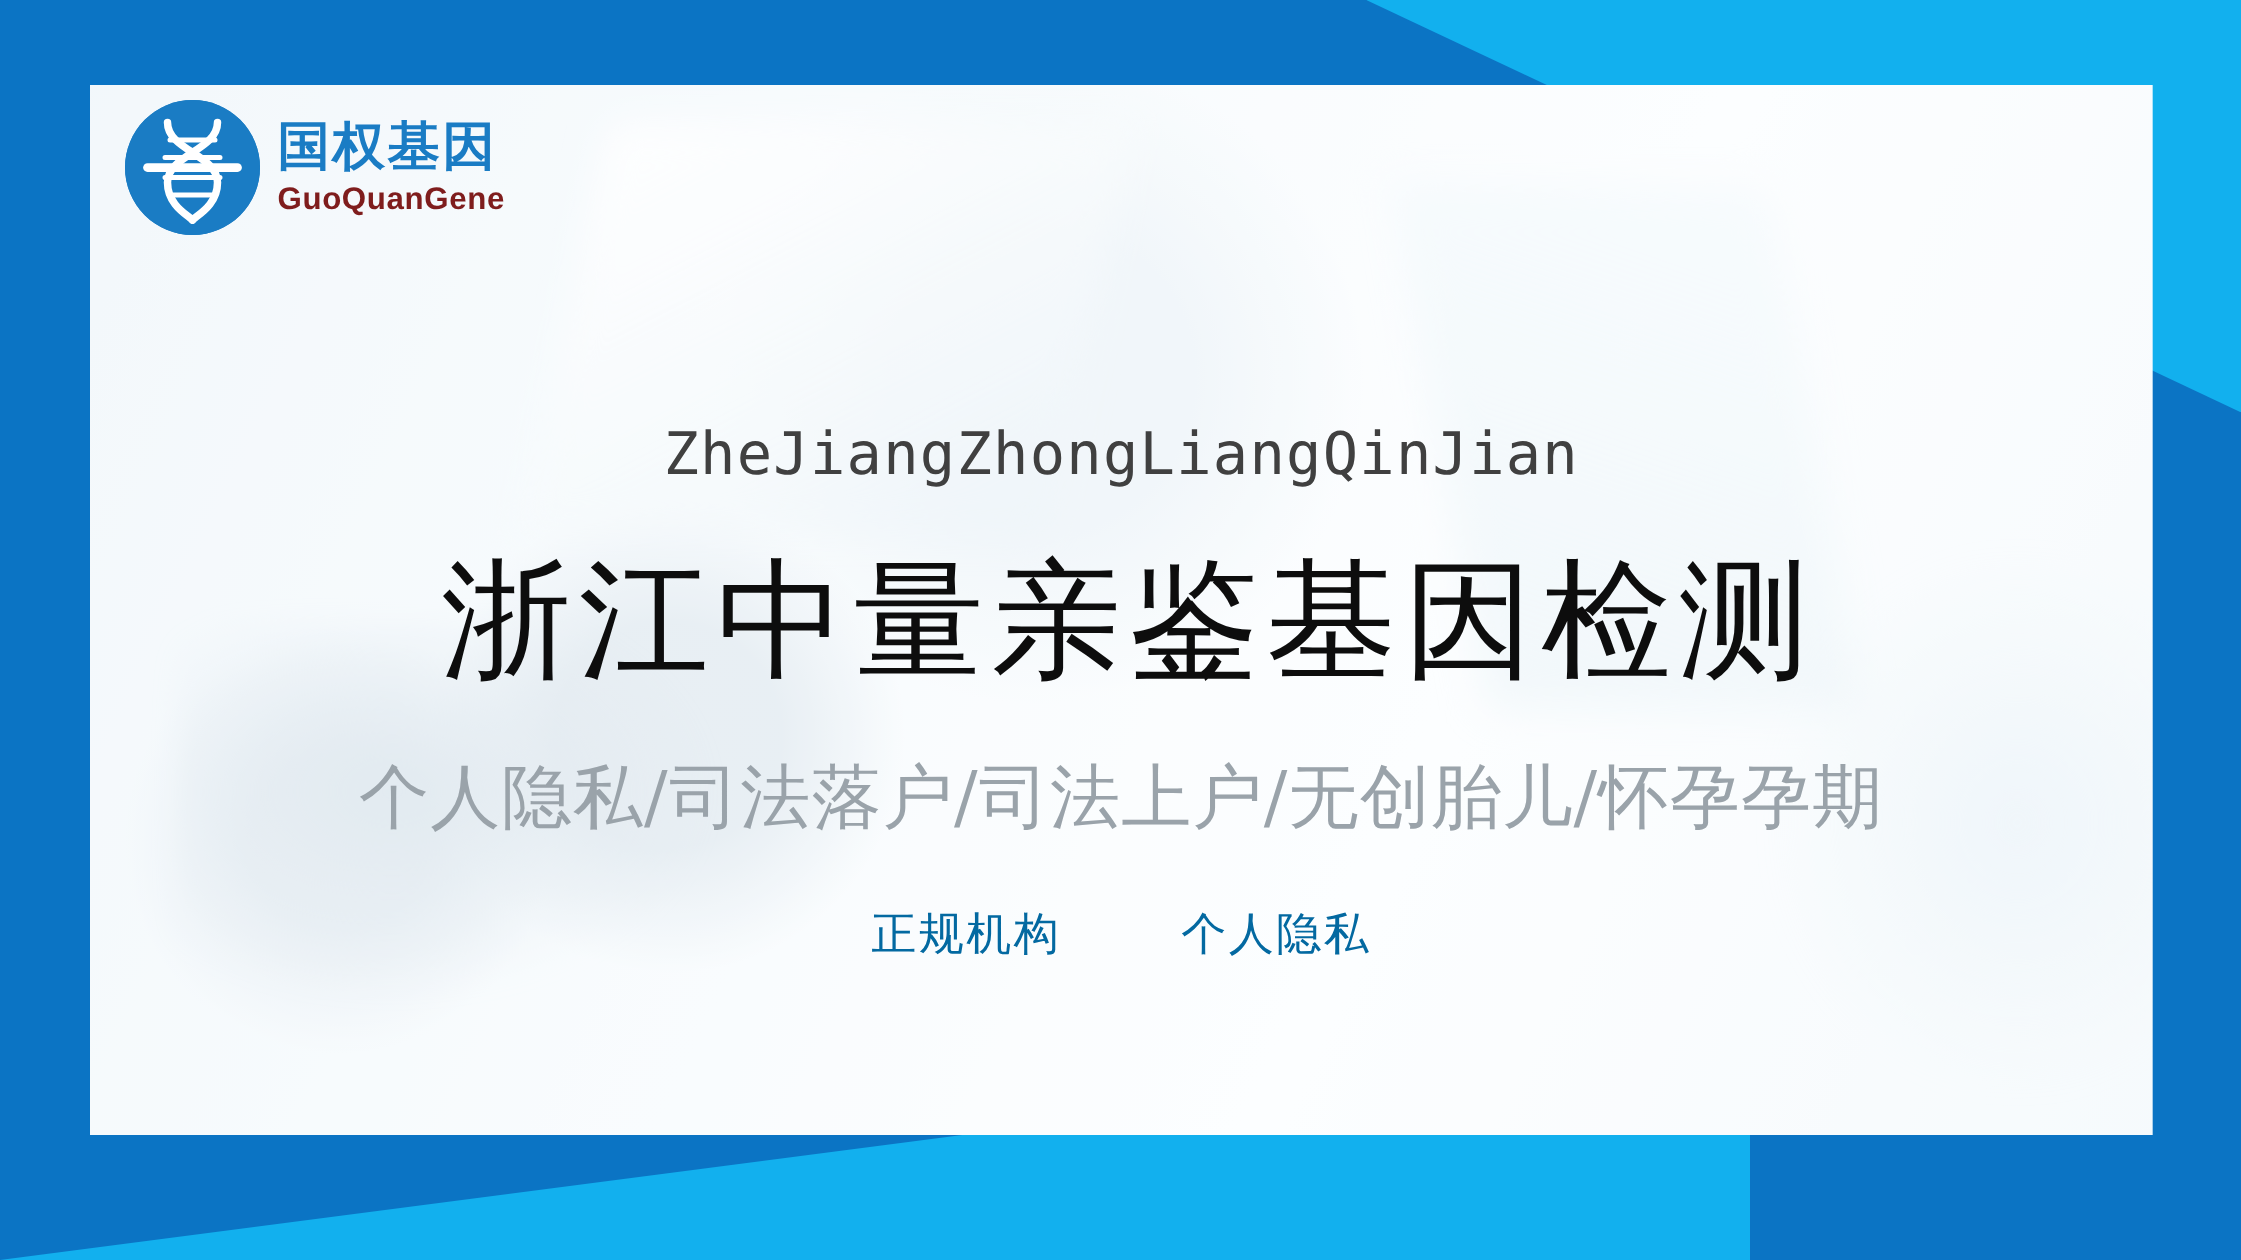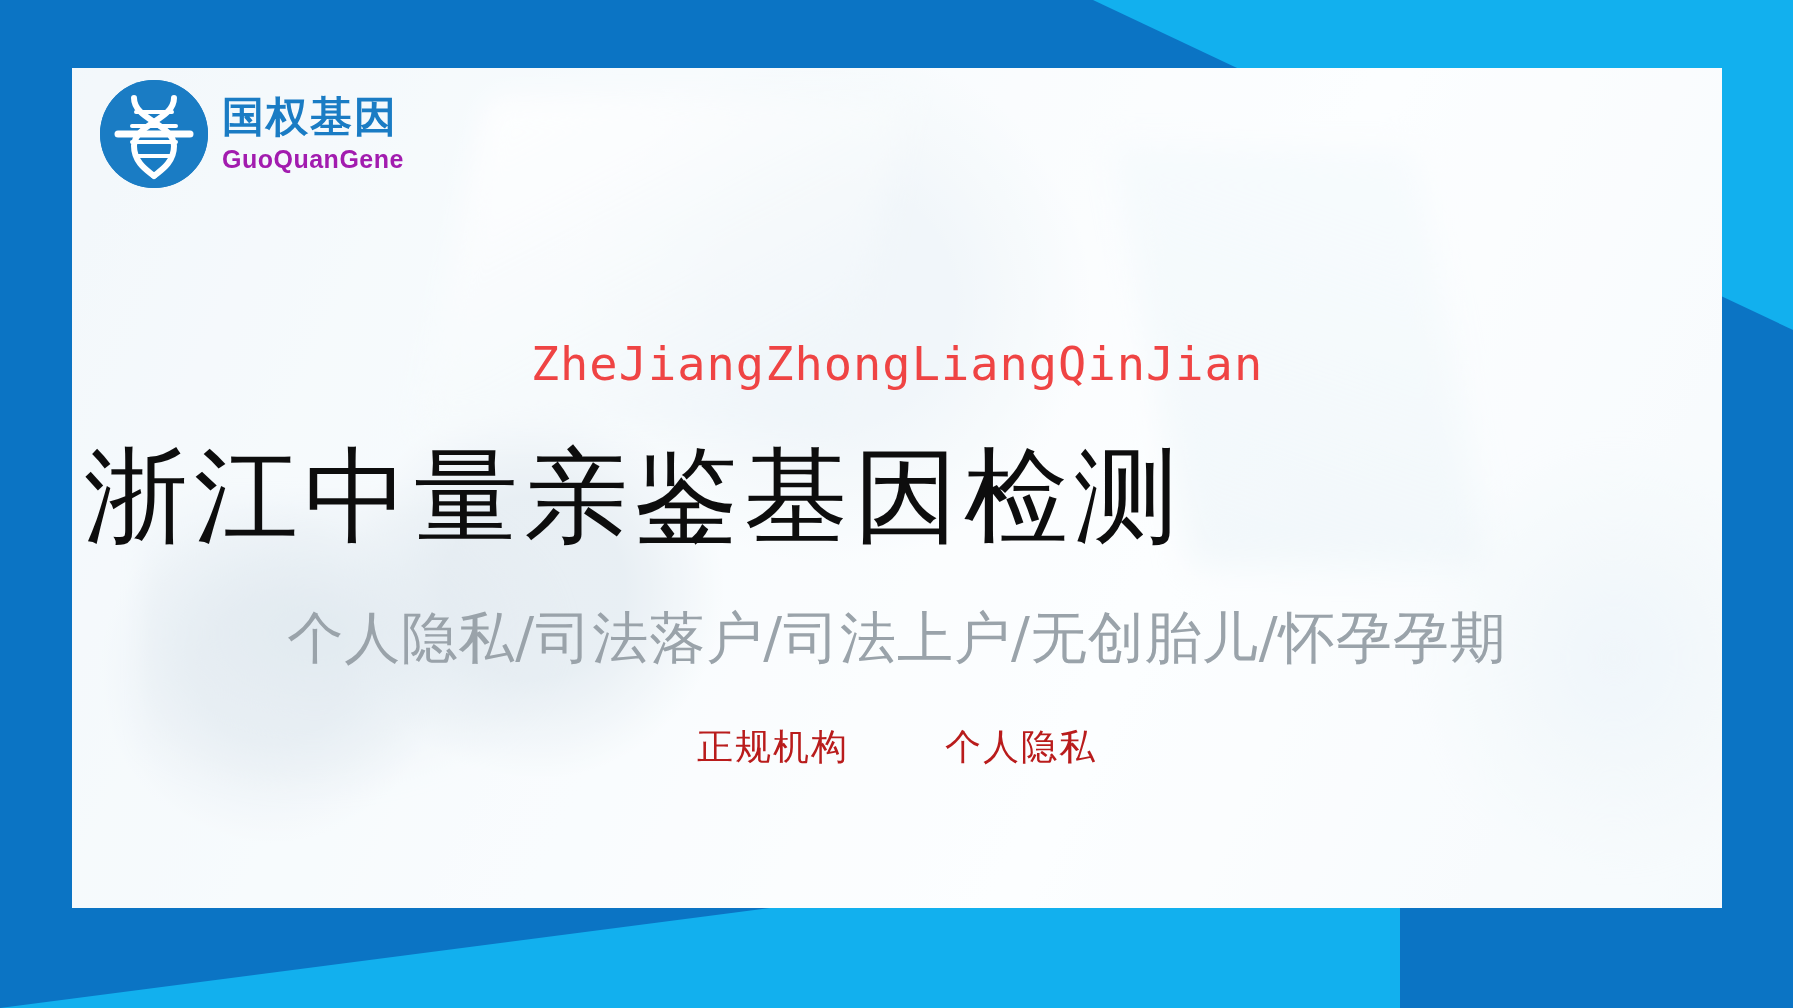--- a/index.html
+++ b/index.html
@@ -134,41 +134,42 @@
     font-weight: bold;
     font-size: 42px;
     letter-spacing: 2px;
     color: #1a7cc4;
   }
   .logo-en {
     font-family: "Liberation Sans", sans-serif;
     font-weight: bold;
     font-size: 25px;
     letter-spacing: 0.5px;
-    color: #a21caf;
+    color: #7f1d1d;
     margin-top: 9px;
   }
 
   
   .pinyin {
     position: absolute;
     left: 0;
     right: 0;
     top: 268px;
     text-align: center;
     font-family: "DejaVu Sans Mono", "Liberation Mono", monospace;
     font-size: 47px;
     letter-spacing: 1px;
-    color: #ef4444;
+    color: #404040;
   }
   .main-title {
     position: absolute;
     left: 12px;
     right: 0;
     top: 360px;
+    text-align: center;
     font-family: "DejaVu Serif", "Liberation Serif", serif;
     font-size: 104px;
     letter-spacing: 6px;
     color: #0d0d0d;
     white-space: nowrap;
   }
   .subtitle {
     position: absolute;
     left: 0;
     right: 0;
@@ -184,21 +185,21 @@
     position: absolute;
     left: 0;
     right: 0;
     top: 655px;
     display: flex;
     justify-content: center;
     gap: 96px;
     font-family: "DejaVu Serif", "Liberation Serif", serif;
     font-size: 36px;
     letter-spacing: 2px;
-    color: #b91c1c;
+    color: #0369a1;
   }
 </style>
 </head>
 <body>
 
 <div class="poster">
 
   <div class="wedge-top"></div>
   <div class="wedge-bottom"></div>
 

